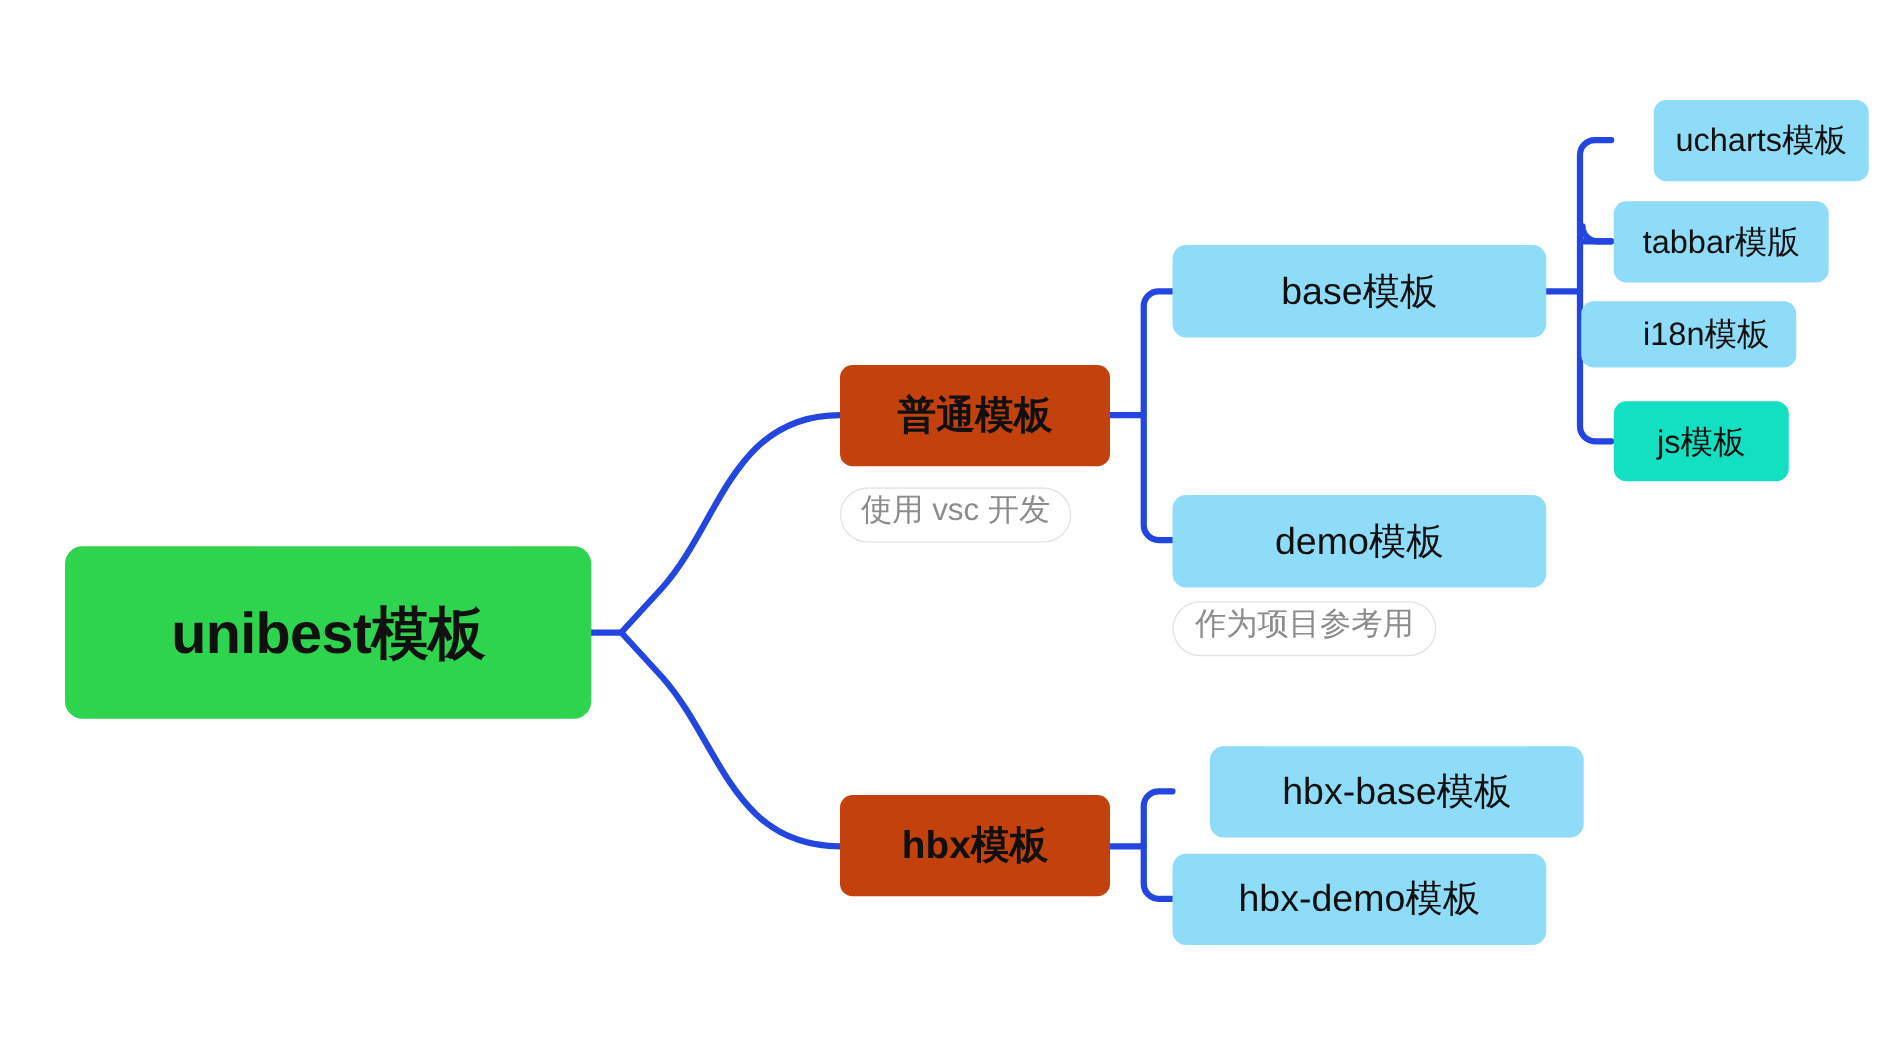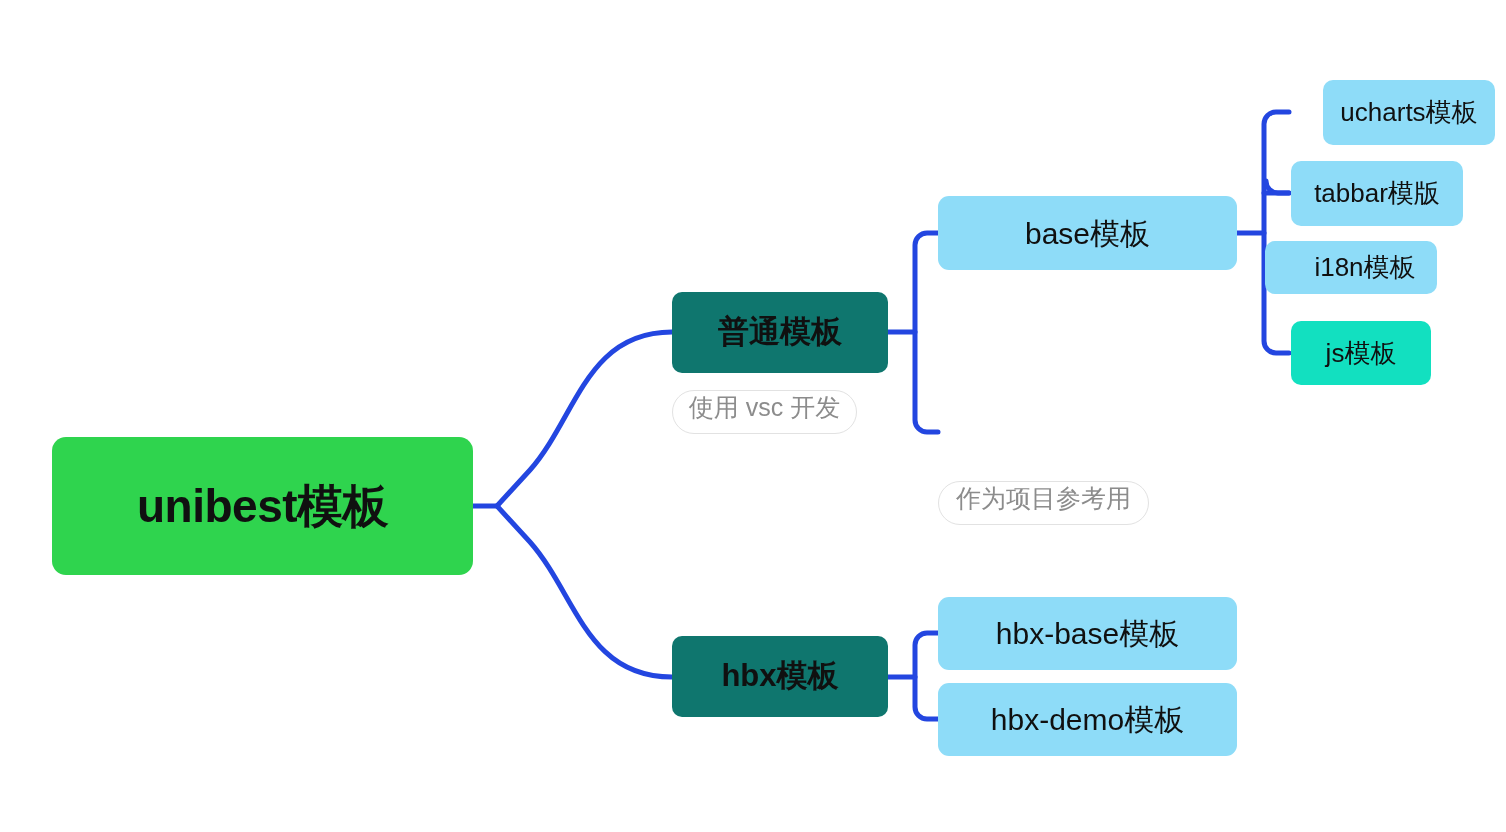--- a/index.html
+++ b/index.html
@@ -46,21 +46,21 @@
   .node.root {
     background: #2fd44e;
     border-radius: 14px;
     font-size: 46px;
     font-weight: 700;
     letter-spacing: -0.5px;
   }
 
   
   .node.branch {
-    background: #0f766e;
+    background: #c2410c;
     border-radius: 10px;
     font-size: 31px;
     font-weight: 700;
   }
 
   
   .node.leaf {
     background: #8edcf8;
     border-radius: 11px;
     font-size: 30px;
@@ -130,20 +130,23 @@
   </div>
 
   <div class="note" style="left:672px; top:390px; width:185px; height:44px;">
     <span>使用 vsc 开发</span>
   </div>
 
   <div class="node leaf" style="left:938px; top:196px; width:299px; height:74px;">
     <span>base模板</span>
   </div>
 
+  <div class="node leaf" style="left:938px; top:396px; width:299px; height:74px;">
+    <span>demo模板</span>
+  </div>
 
   <div class="note" style="left:938px; top:481px; width:211px; height:44px;">
     <span>作为项目参考用</span>
   </div>
 
   <div class="node leaf small" style="left:1291px; top:80px; width:172px; height:65px;margin-left:32px;">
     <span>ucharts模板</span>
   </div>
 
   <div class="node leaf small" style="left:1291px; top:161px; width:172px; height:65px;">
@@ -155,21 +158,21 @@
   </div>
 
   <div class="node leaf small accent" style="left:1291px; top:321px; width:140px; height:64px;">
     <span>js模板</span>
   </div>
 
   <div class="node branch" style="left:672px; top:636px; width:216px; height:81px;">
     <span>hbx模板</span>
   </div>
 
-  <div class="node leaf" style="left:938px; top:597px; width:299px; height:73px;">
+  <div class="node leaf" style="left:968px; top:597px; width:299px; height:73px;">
     <span>hbx-base模板</span>
   </div>
 
   <div class="node leaf" style="left:938px; top:683px; width:299px; height:73px;">
     <span>hbx-demo模板</span>
   </div>
 
 </div>
 
 </body></html>

